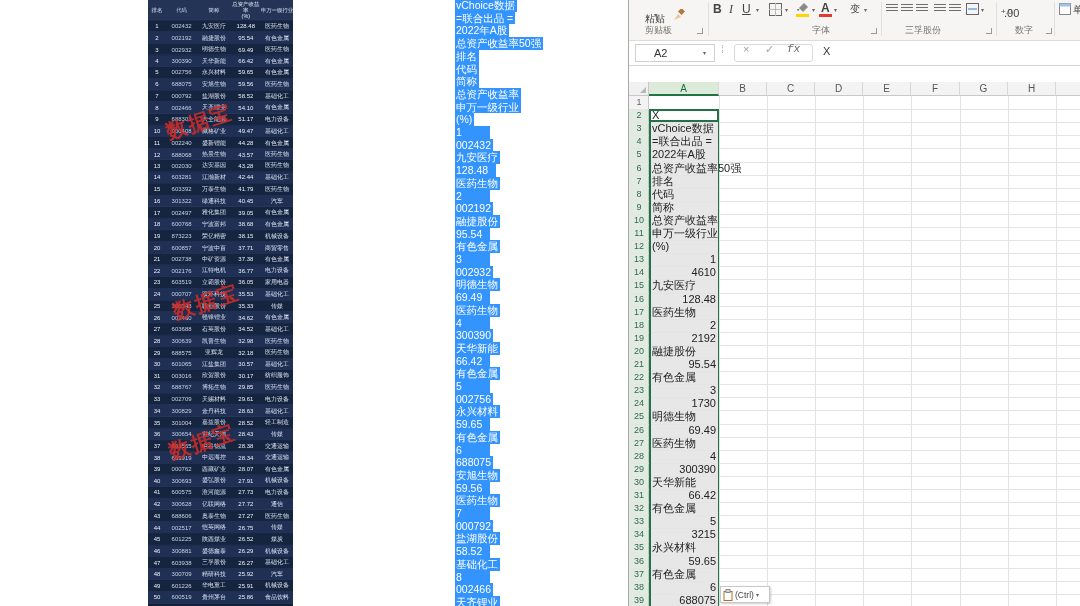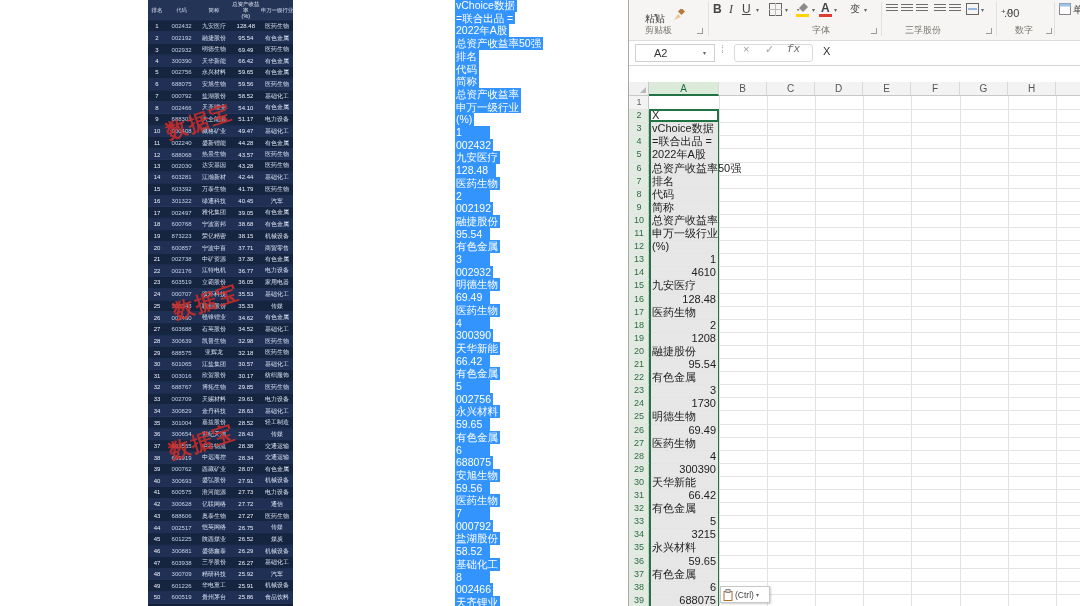--- a/index.html
+++ b/index.html
@@ -687,21 +687,21 @@
           <div class="acell" style="top: 134.8px; line-height: 13.1px; left: 23px;">简称</div>
           <div class="acell" style="top: 147.9px; line-height: 13.1px; left: 23px;">总资产收益率</div>
           <div class="acell" style="top: 161px; line-height: 13.1px; left: 23px;">申万一级行业</div>
           <div class="acell" style="top: 174.1px; line-height: 13.1px; left: 23px;">(%)</div>
           <div class="acell" style="top: 187.2px; line-height: 13.1px; left: 20px; width: 67px; text-align: right;">1</div>
           <div class="acell" style="top: 200.3px; line-height: 13.1px; left: 20px; width: 67px; text-align: right;">4610</div>
           <div class="acell" style="top: 213.4px; line-height: 13.1px; left: 23px;">九安医疗</div>
           <div class="acell" style="top: 226.5px; line-height: 13.1px; left: 20px; width: 67px; text-align: right;">128.48</div>
           <div class="acell" style="top: 239.6px; line-height: 13.1px; left: 23px;">医药生物</div>
           <div class="acell" style="top: 252.7px; line-height: 13.1px; left: 20px; width: 67px; text-align: right;">2</div>
-          <div class="acell" style="top: 265.8px; line-height: 13.1px; left: 20px; width: 67px; text-align: right;">1208</div>
+          <div class="acell" style="top: 265.8px; line-height: 13.1px; left: 20px; width: 67px; text-align: right;">2192</div>
           <div class="acell" style="top: 278.9px; line-height: 13.1px; left: 23px;">融捷股份</div>
           <div class="acell" style="top: 292px; line-height: 13.1px; left: 20px; width: 67px; text-align: right;">95.54</div>
           <div class="acell" style="top: 305.1px; line-height: 13.1px; left: 23px;">有色金属</div>
           <div class="acell" style="top: 318.2px; line-height: 13.1px; left: 20px; width: 67px; text-align: right;">3</div>
           <div class="acell" style="top: 331.3px; line-height: 13.1px; left: 20px; width: 67px; text-align: right;">1730</div>
           <div class="acell" style="top: 344.4px; line-height: 13.1px; left: 23px;">明德生物</div>
           <div class="acell" style="top: 357.5px; line-height: 13.1px; left: 20px; width: 67px; text-align: right;">69.49</div>
           <div class="acell" style="top: 370.6px; line-height: 13.1px; left: 23px;">医药生物</div>
           <div class="acell" style="top: 383.7px; line-height: 13.1px; left: 20px; width: 67px; text-align: right;">4</div>
           <div class="acell" style="top: 396.8px; line-height: 13.1px; left: 20px; width: 67px; text-align: right;">300390</div>

